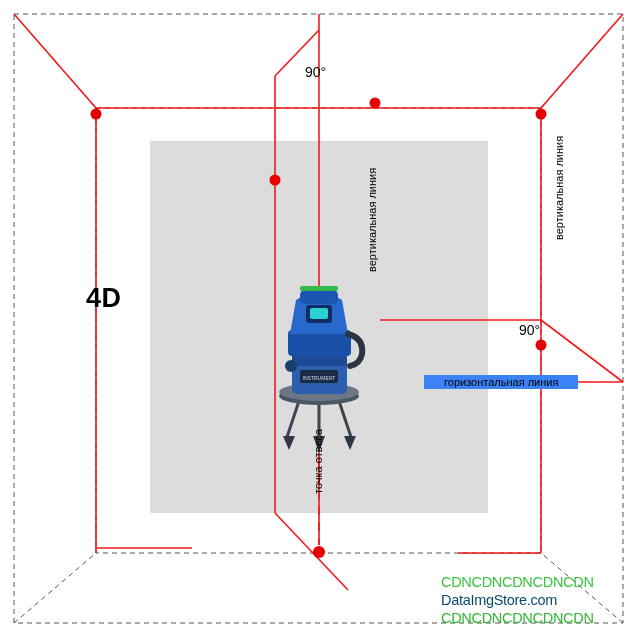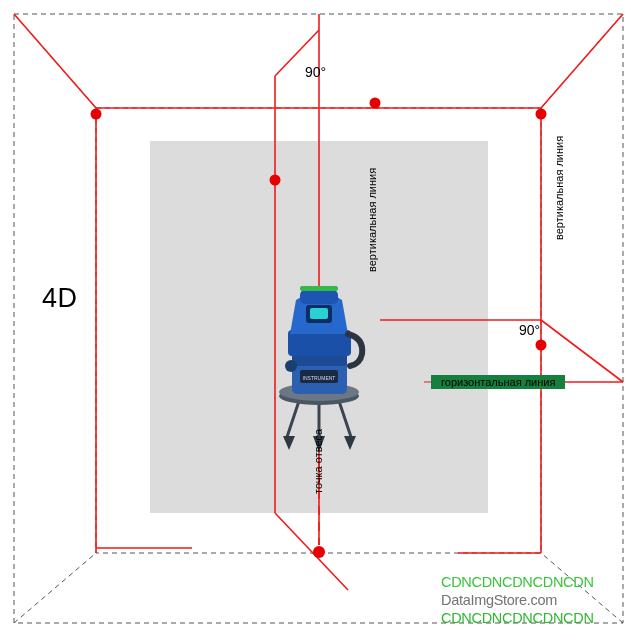--- a/index.html
+++ b/index.html
@@ -25,42 +25,43 @@
     height: 640px;
   }
   .lbl {
     position: absolute;
     font-family: "Liberation Sans", sans-serif;
     color: #000000;
     white-space: nowrap;
   }
   .lbl-4d {
     font-size: 27px;
-    font-weight: normal;
+    font-weight: bold;
     letter-spacing: 0.5px;
+    margin-left: 44px;
   }
   .lbl-small {
     font-size: 11px;
   }
   .lbl-angle {
     font-size: 14px;
   }
   .vert-text {
     transform-origin: 0 0;
   }
   .wm {
     position: absolute;
     font-family: "Liberation Sans", sans-serif;
     font-weight: normal;
     font-size: 14.5px;
     letter-spacing: -0.3px;
   }
   .wm1 { color: #3ac43a; }
   .wm2 { color: #2fb82f; }
-  .wm-line2 { color: #737373; }
+  .wm-line2 { color: #0c4a6e; }
 </style>
 </head>
 <body>
 
 <div id="stage">
 
   <svg id="svg-layer" viewBox="0 0 637 640">
 
     <g stroke="#555555" stroke-width="1" fill="none" stroke-dasharray="5,4">
 
@@ -165,21 +166,21 @@
   <div class="lbl lbl-4d" style="left:42px; top:283px;">4D</div>
 
   <div class="lbl lbl-angle" style="left:305px; top:64px;">90°</div>
 
   <div class="lbl lbl-angle" style="left:519px; top:322px;">90°</div>
 
   <div class="lbl lbl-small vert-text" style="left:366px; top:272px; transform: rotate(-90deg);">вертикальная линия</div>
 
   <div class="lbl lbl-small vert-text" style="left:553px; top:240px; transform: rotate(-90deg);">вертикальная линия</div>
 
-  <div class="lbl lbl-small" style="left:424px; top:382px; background:#15803d; padding:1px 10px; transform: translateY(-50%); margin-left: 7px;">горизонтальная линия</div>
+  <div class="lbl lbl-small" style="left:424px; top:382px; background:#3b82f6; padding:1px 20px; transform: translateY(-50%);">горизонтальная линия</div>
 
   <div class="lbl lbl-small vert-text" style="left:312px; top:494px; transform: rotate(-90deg);">точка отвеса</div>
 
   <div class="wm wm1" style="left:441px; top:574px;">CDNCDNCDNCDNCDN</div>
   <div class="wm wm-line2" style="left:441px; top:592px;">DataImgStore.com</div>
   <div class="wm wm2" style="left:441px; top:610px;">CDNCDNCDNCDNCDN</div>
 
 </div>
 
 </body></html>

